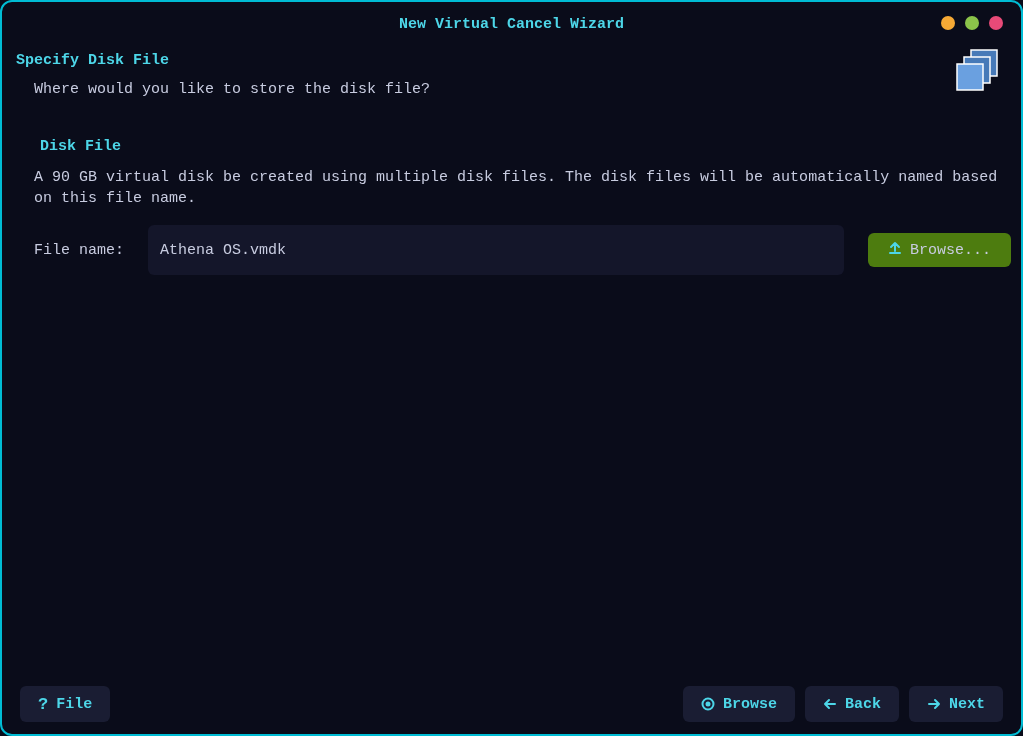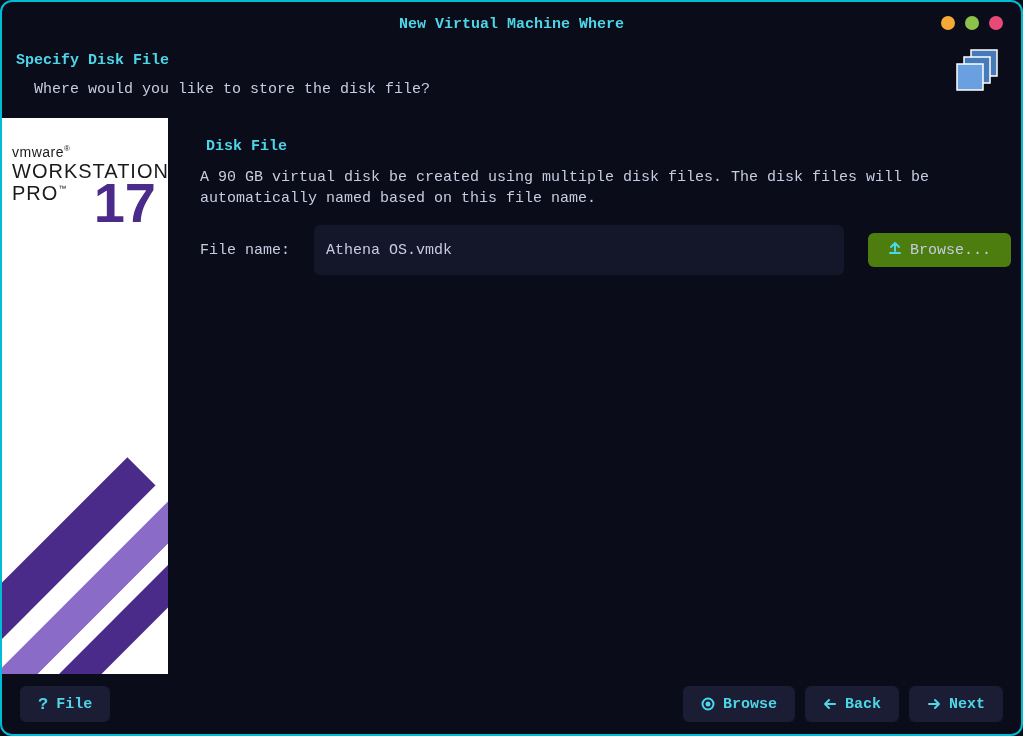--- a/index.html
+++ b/index.html
@@ -195,56 +195,41 @@
     font-weight: bold;
     font-size: 17px;
   }
 </style>
 </head>
 <body>
 
 <div class="window">
 
   <div class="titlebar">
-    <span>New Virtual Machine Where</span>
+    <span>New Virtual Cancel Wizard</span>
     <div class="traffic-lights">
       <div class="traffic-dot dot-min"></div>
       <div class="traffic-dot dot-max"></div>
       <div class="traffic-dot dot-close"></div>
     </div>
   </div>
 
   <div class="header">
     <div class="header-title">Specify Disk File</div>
     <div class="header-sub">Where would you like to store the disk file?</div>
     <div class="header-icon">
       <svg width="50" height="50" viewBox="0 0 50 50">
         <rect x="18" y="4" width="26" height="26" fill="#477ab8" stroke="#ffffff" stroke-width="1.5"></rect>
         <rect x="11" y="11" width="26" height="26" fill="#477ab8" stroke="#ffffff" stroke-width="1.5"></rect>
         <rect x="4" y="18" width="26" height="26" fill="#6aa0e0" stroke="#ffffff" stroke-width="1.5"></rect>
       </svg>
     </div>
   </div>
 
   <div class="body">
-    <div class="sidebar">
-      <div class="brand">
-        <div class="brand-line1"><span>vmware</span><sup style="font-size:8px;">®</sup></div>
-        <div class="brand-line2">WORKSTATION</div>
-        <div class="brand-line3"><span>PRO</span><span class="brand-tm">™</span></div>
-      </div>
-      <div class="brand-version">17</div>
-      <div class="diag">
-        <div class="s1"></div>
-          <div class="s2"></div>
-          <div class="s3"></div>
-          <div class="s4"></div>
-          <div class="s5"></div>
-      </div>
-    </div>
 
     <div class="content">
       <div class="section-title">Disk File</div>
       <div class="section-desc">A 90 GB virtual disk be created using multiple disk files. The disk files will be automatically named based on this file name.</div>
       <div class="file-row">
         <span class="file-label">File name:</span>
         <input class="file-input" type="text" value="Athena OS.vmdk" style="">
         <button class="browse-btn">
           <span>
             <svg width="14" height="14" viewBox="0 0 14 14">

